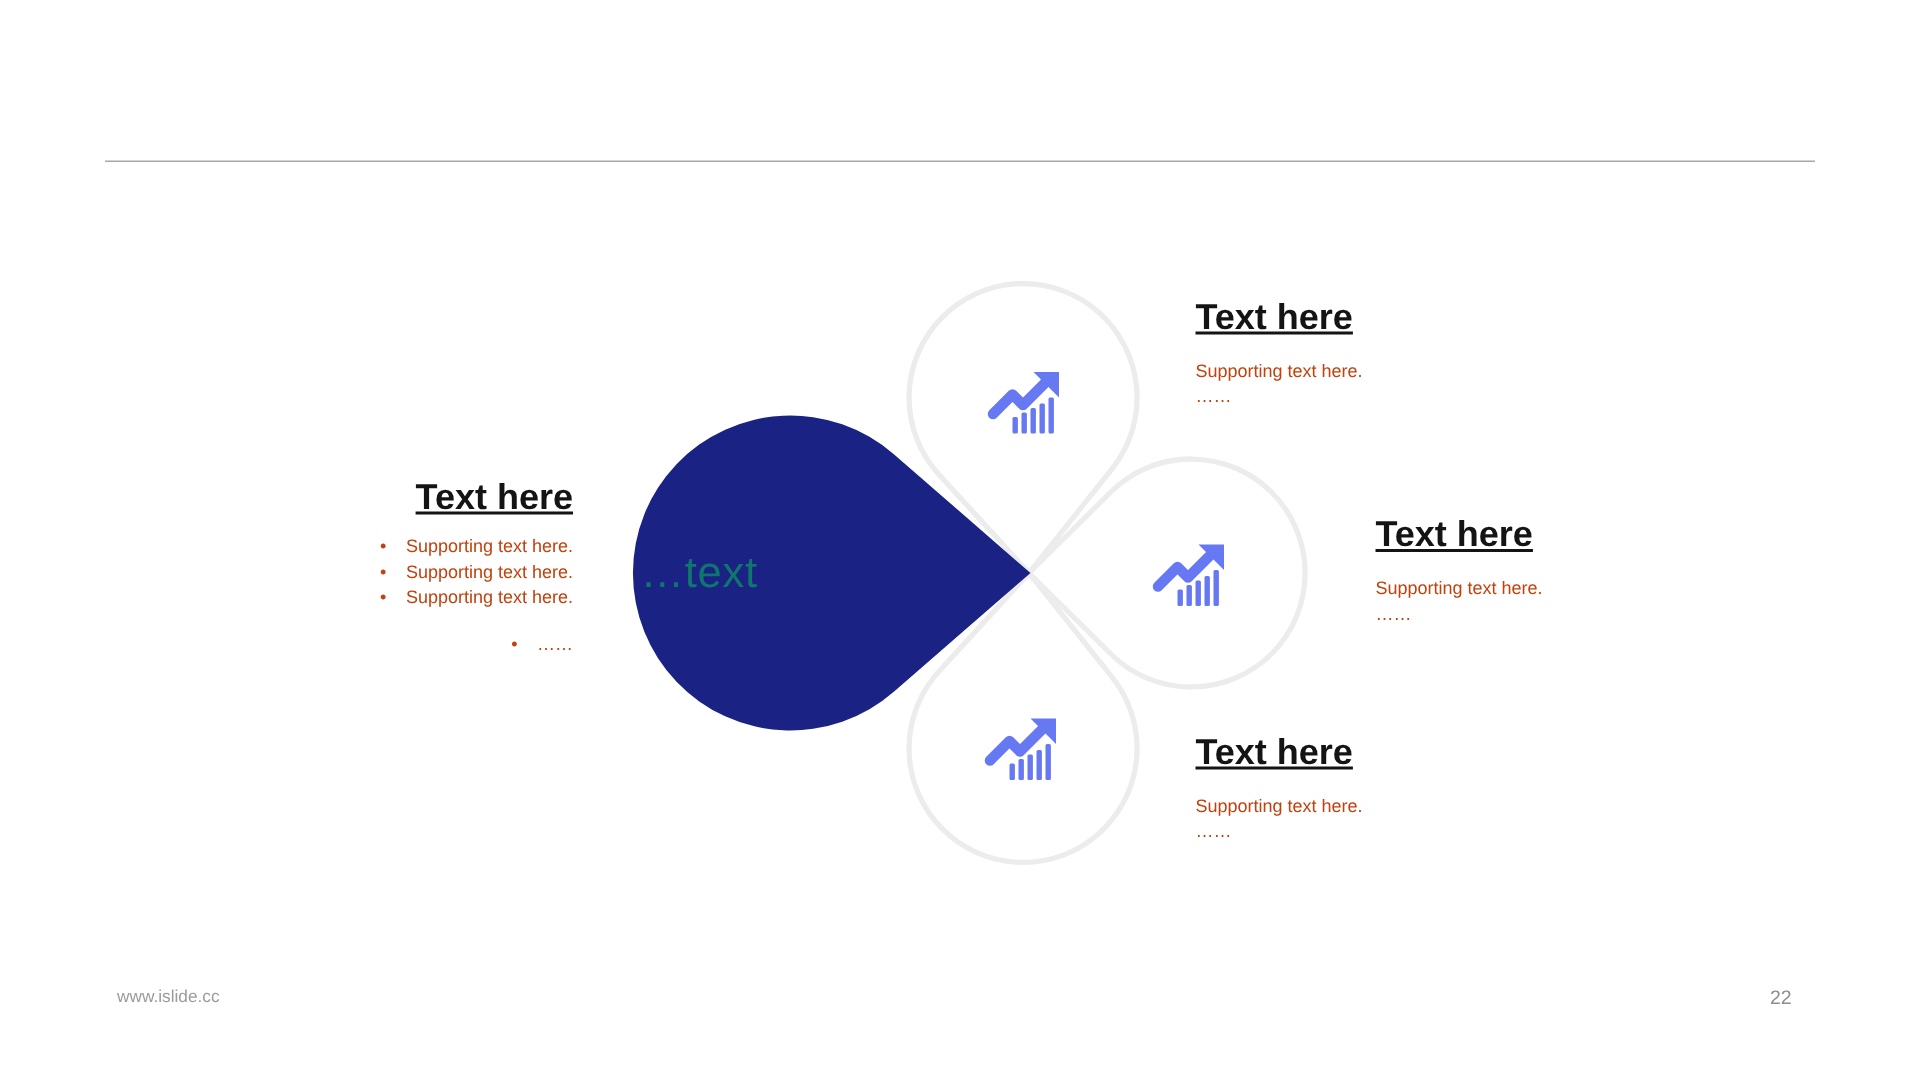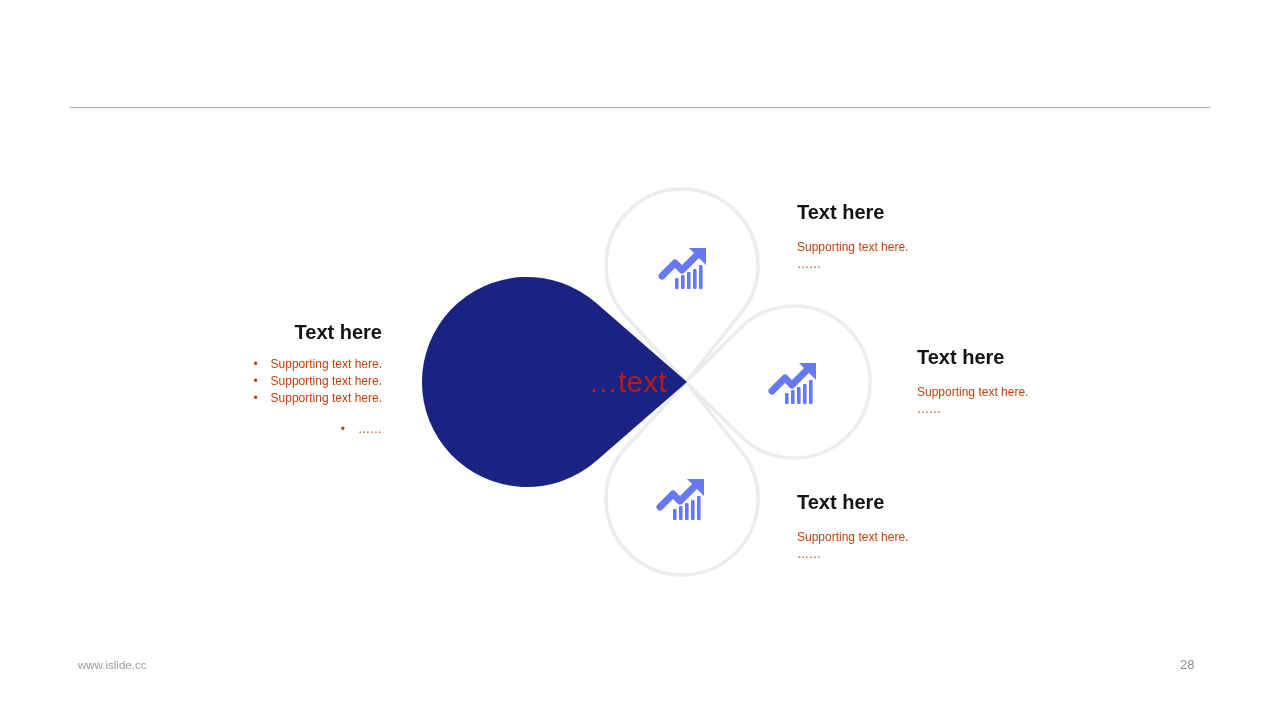--- a/index.html
+++ b/index.html
@@ -6,24 +6,24 @@
   body {
     width:1280px; height:720px; position:relative; overflow:hidden;
     background:#ffffff;
     font-family:"Liberation Sans", sans-serif;
   }
   .rule { position:absolute; left:70px; top:107px; width:1140px; height:1px; background:#a8a8a8; }
   .diagram { position:absolute; left:0; top:0; width:1280px; height:720px; }
 
   .center-label {
     position:absolute; left:427px; top:366px; width:240px;
-    text-align:right; color:#b91c1c; font-size:29px; letter-spacing:0.5px;
+    text-align:left; color:#0f766e; font-size:29px; letter-spacing:0.5px;
   }
 
-  .block-title { font-size:20px; font-weight:bold; color:#141414; margin:0 0 15px 0; line-height:22px; }
+  .block-title { font-size:24px; font-weight:bold; color:#141414; margin:0 0 15px 0; line-height:22px;text-decoration:underline; }
   .small-text  { font-size:12px; color:#c2410c; line-height:17px; }
 
   .left-block { position:absolute; left:152px; top:321px; width:230px; text-align:right; }
   .left-block .block-title { margin-bottom:13px; }
   .bullet-mark { display:inline-block; margin-right:13px; }
   .more-line { margin-top:14px; }
 
   .rb { position:absolute; width:250px; text-align:left; }
   .rb-0 { left:797px; top:201px; }
   .rb-1 { left:917px; top:346px; }
@@ -89,13 +89,13 @@
   <div class="small-text more">……</div>
 </div>
 
 <div class="rb rb-2">
   <div class="block-title">Text here</div>
   <div class="small-text">Supporting text here.</div>
   <div class="small-text more">……</div>
 </div>
 
 <div class="footer-url">www.islide.cc</div>
-<div class="page-number">28</div>
+<div class="page-number">22</div>
 
 </body></html>

